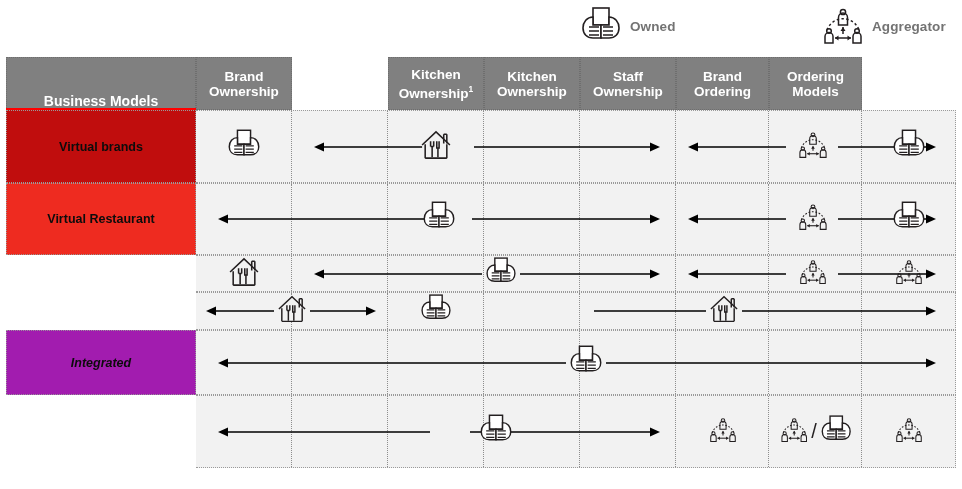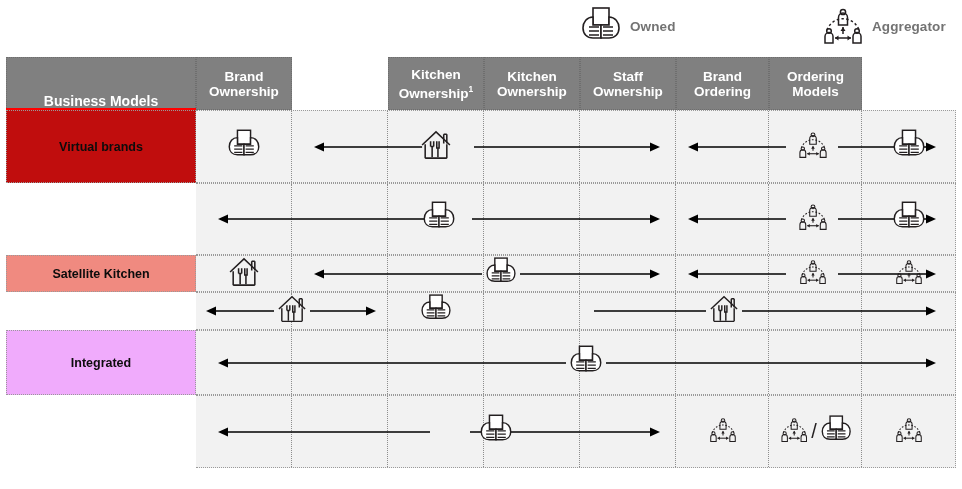--- a/index.html
+++ b/index.html
@@ -213,20 +213,23 @@
             <path d="M14 13 C8 13 4 18 4 24 C4 30 8 34 14 34 L22 34 L22 21 L14 21 Z" fill="#fff" stroke="#231f20" stroke-width="1.8"></path>
             <path d="M30 13 C36 13 40 18 40 24 C40 30 36 34 30 34 L22 34 L22 21 L30 21 Z" fill="#fff" stroke="#231f20" stroke-width="1.8"></path>
             <path d="M10 23 H20 M10 27 H20 M10 31 H20" stroke="#231f20" stroke-width="1.6"></path>
             <path d="M24 23 H34 M24 27 H34 M24 31 H34" stroke="#231f20" stroke-width="1.6"></path>
           </svg>
         </span>
       </div>
     </div>
 
     <div class="row" style="top:126px;height:72px;">
+      <div class="rowlabel" style="background:#EE2B20;">
+        <span>Virtual Restaurant</span>
+      </div>
       <div class="rowbody">
         <div class="vcell" style="left:0px;width:96px;"></div>
         <div class="vcell" style="left:96px;width:96px;"></div>
         <div class="vcell" style="left:192px;width:96px;"></div>
         <div class="vcell" style="left:288px;width:96px;"></div>
         <div class="vcell" style="left:384px;width:96px;"></div>
         <div class="vcell" style="left:480px;width:93px;"></div>
         <div class="vcell" style="left:573px;width:93px;"></div>
         <div class="vcell last" style="left:666px;width:94px;"></div>
 
@@ -280,23 +283,20 @@
             <path d="M14 13 C8 13 4 18 4 24 C4 30 8 34 14 34 L22 34 L22 21 L14 21 Z" fill="#fff" stroke="#231f20" stroke-width="1.8"></path>
             <path d="M30 13 C36 13 40 18 40 24 C40 30 36 34 30 34 L22 34 L22 21 L30 21 Z" fill="#fff" stroke="#231f20" stroke-width="1.8"></path>
             <path d="M10 23 H20 M10 27 H20 M10 31 H20" stroke="#231f20" stroke-width="1.6"></path>
             <path d="M24 23 H34 M24 27 H34 M24 31 H34" stroke="#231f20" stroke-width="1.6"></path>
           </svg>
         </span>
       </div>
     </div>
 
     <div class="row" style="top:198px;height:37px;">
-      <div class="rowlabel" style="background:#F08A80;">
-        <span>Satellite  Kitchen</span>
-      </div>
       <div class="rowbody">
         <div class="vcell" style="left:0px;width:96px;"></div>
         <div class="vcell" style="left:96px;width:96px;"></div>
         <div class="vcell" style="left:192px;width:96px;"></div>
         <div class="vcell" style="left:288px;width:96px;"></div>
         <div class="vcell" style="left:384px;width:96px;"></div>
         <div class="vcell" style="left:480px;width:93px;"></div>
         <div class="vcell" style="left:573px;width:93px;"></div>
         <div class="vcell last" style="left:666px;width:94px;"></div>
 
@@ -430,21 +430,21 @@
             <path d="M32 8 L32 20 M36 8 L36 20 M32 8 L36 8" stroke="#231f20" stroke-width="2" fill="none"></path>
             <path d="M15 17 L15 24 M19 17 L19 24 M17 24 L17 38 M15 24 L19 24" stroke="#231f20" stroke-width="2" fill="none"></path>
             <path d="M26 17 L26 26 L23 26 L23 17" stroke="#231f20" stroke-width="2" fill="none"></path>
             <path d="M24.5 26 L24.5 38" stroke="#231f20" stroke-width="2"></path>
           </svg>
         </span>
       </div>
     </div>
 
     <div class="row" style="top:273px;height:65px;">
-      <div class="rowlabel" style="background:#f0abfc;">
+      <div class="rowlabel" style="background:#a21caf;font-style:italic;">
         <span>Integrated</span>
       </div>
       <div class="rowbody">
         <div class="vcell" style="left:0px;width:96px;"></div>
         <div class="vcell" style="left:96px;width:96px;"></div>
         <div class="vcell" style="left:192px;width:96px;"></div>
         <div class="vcell" style="left:288px;width:96px;"></div>
         <div class="vcell" style="left:384px;width:96px;"></div>
         <div class="vcell" style="left:480px;width:93px;"></div>
         <div class="vcell" style="left:573px;width:93px;"></div>

